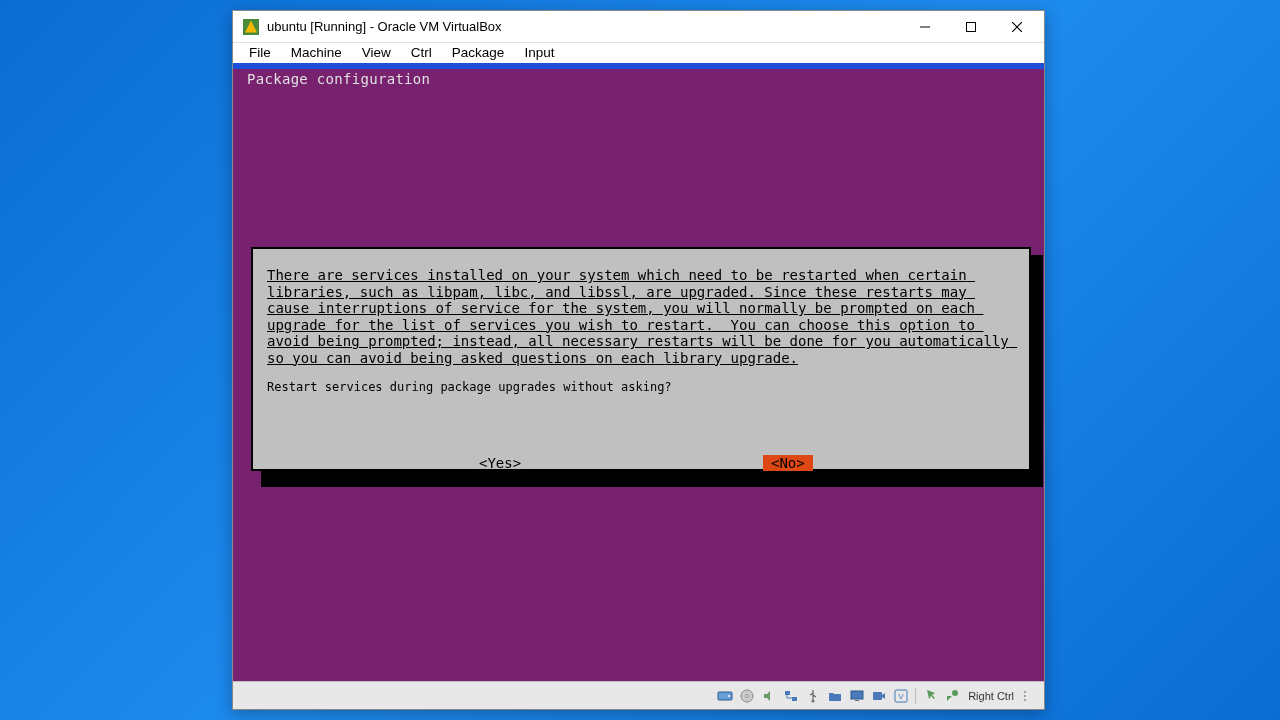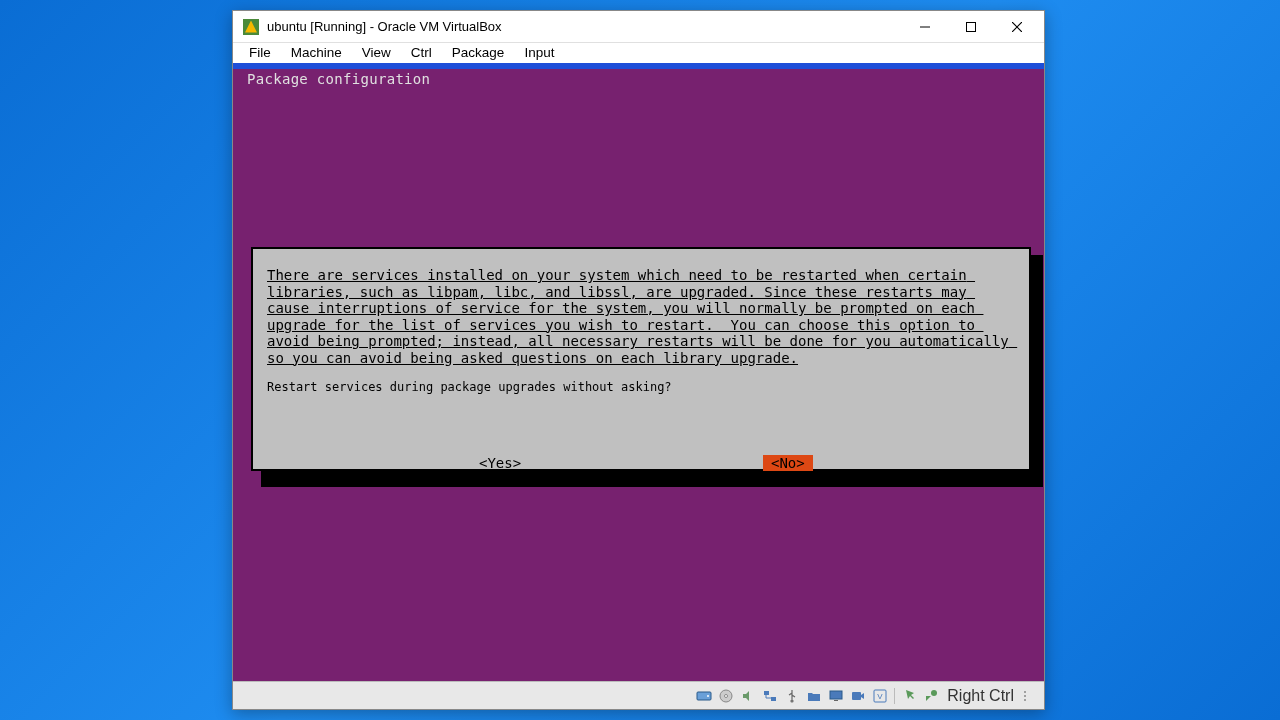--- a/index.html
+++ b/index.html
@@ -178,21 +178,21 @@
     }
     .status-icon {
       width: 20px;
       height: 20px;
       display: flex;
       align-items: center;
       justify-content: center;
       font-size: 13px;
     }
     .status-text {
-      font-size: 16px;
+      font-size: 11px;
       color: #333;
       margin-left: 4px;
       margin-right: 2px;
     }
     .sep {
       width: 1px;
       height: 16px;
       background: #bbb;
       margin: 0 2px;
     }

